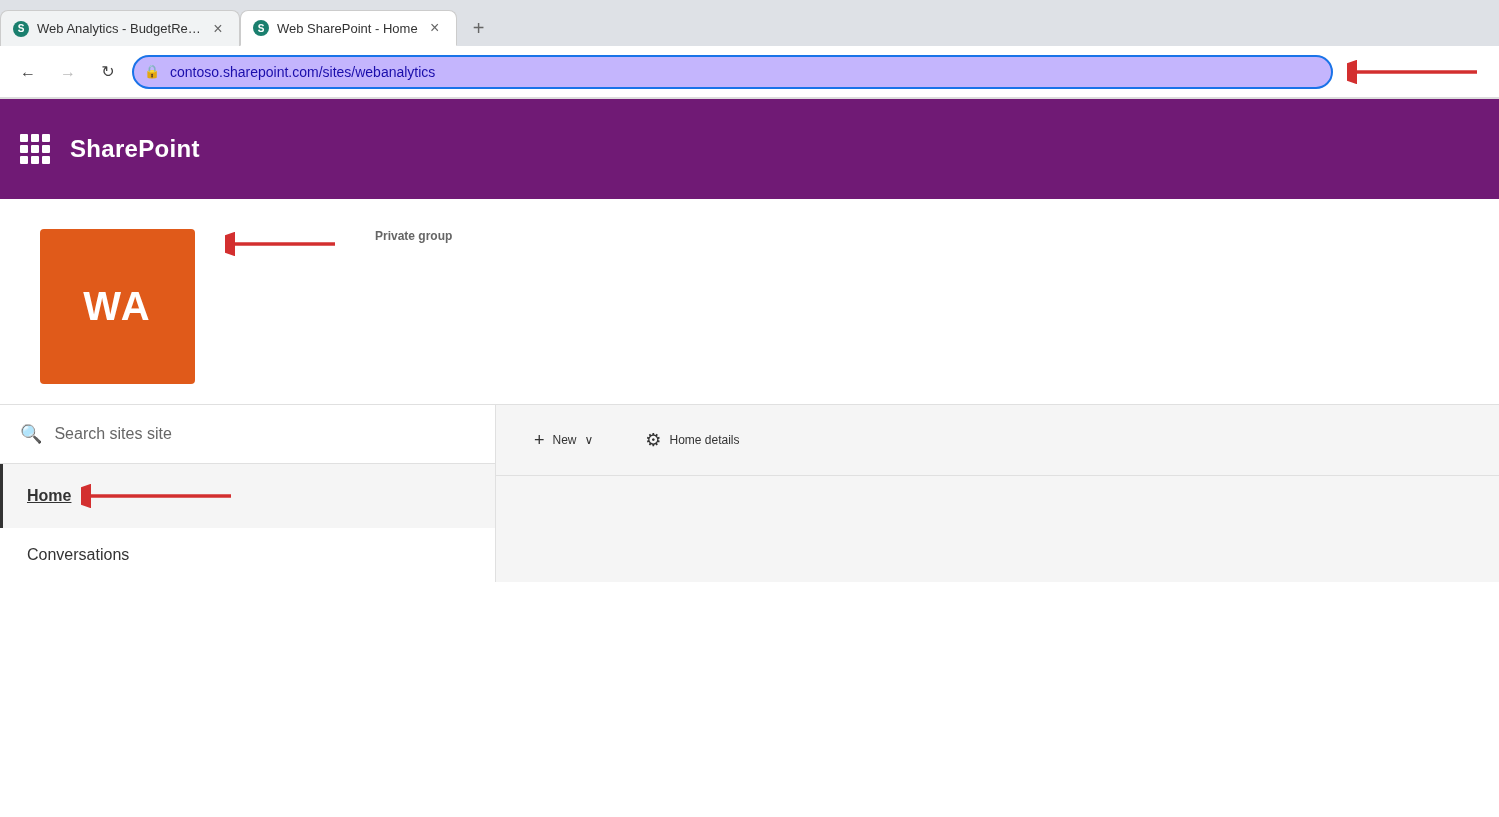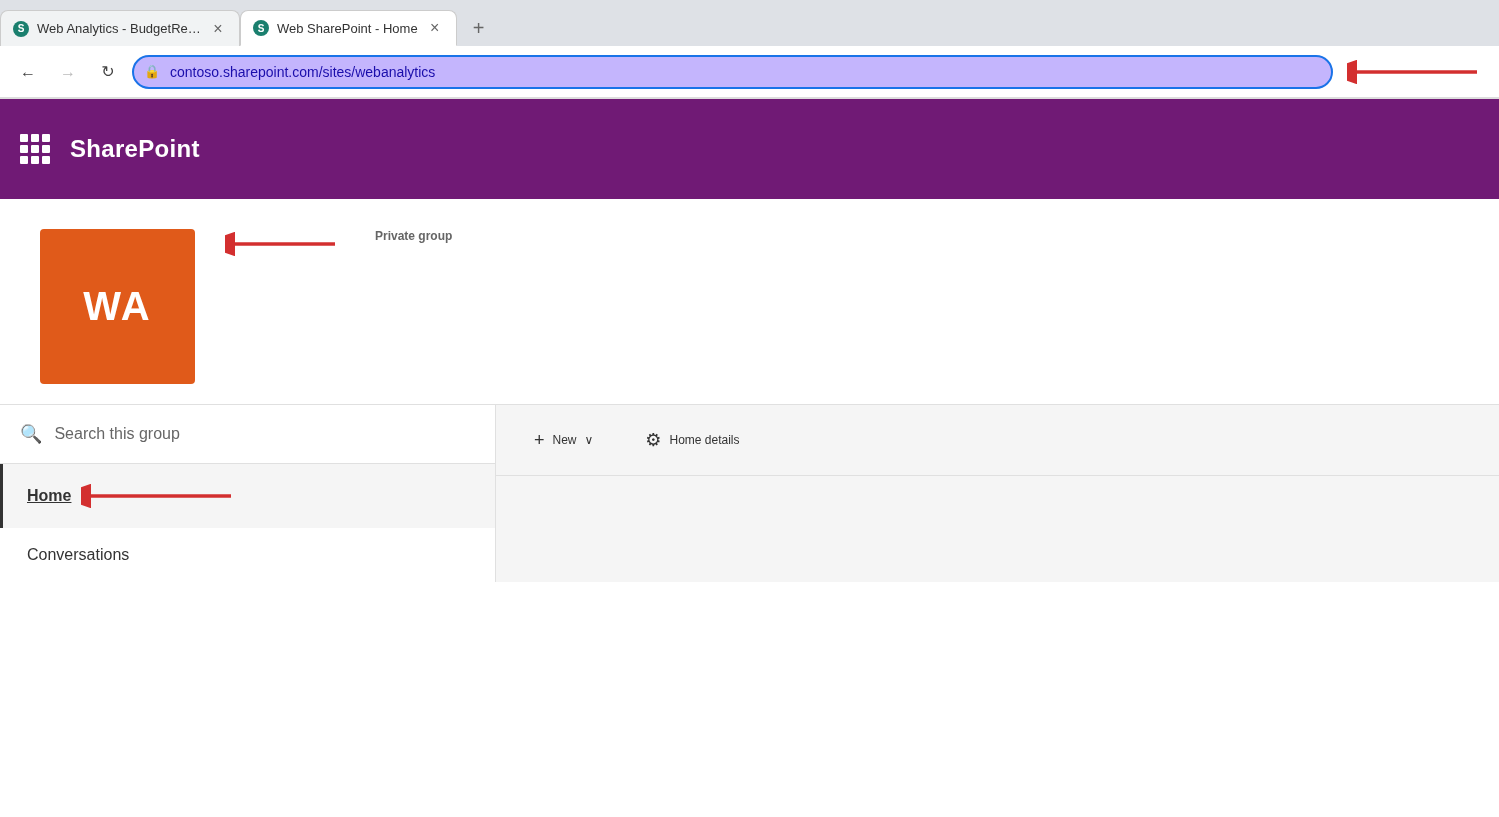--- a/index.html
+++ b/index.html
@@ -132,21 +132,21 @@
   <div class="site-info">
     <span class="site-subtitle">Private group</span>
   </div>
 </div>
 
 <div class="nav-area">
 
   <div class="left-nav">
     <div class="search-box">
       <span class="search-icon">🔍</span>
-      <span class="search-placeholder">Search this group</span>
+      <span class="search-placeholder">Search sites site</span>
     </div>
     <div class="nav-items">
       <div class="nav-item active">
         <span>Home</span>
 
         <svg width="160" height="28" style="margin-left:10px;">
           <defs>
             <marker id="arrowhead-home" markerWidth="10" markerHeight="7" refX="0" refY="3.5" orient="auto">
               <polygon points="0 0, 10 3.5, 0 7" fill="#d32f2f"></polygon>
             </marker>

